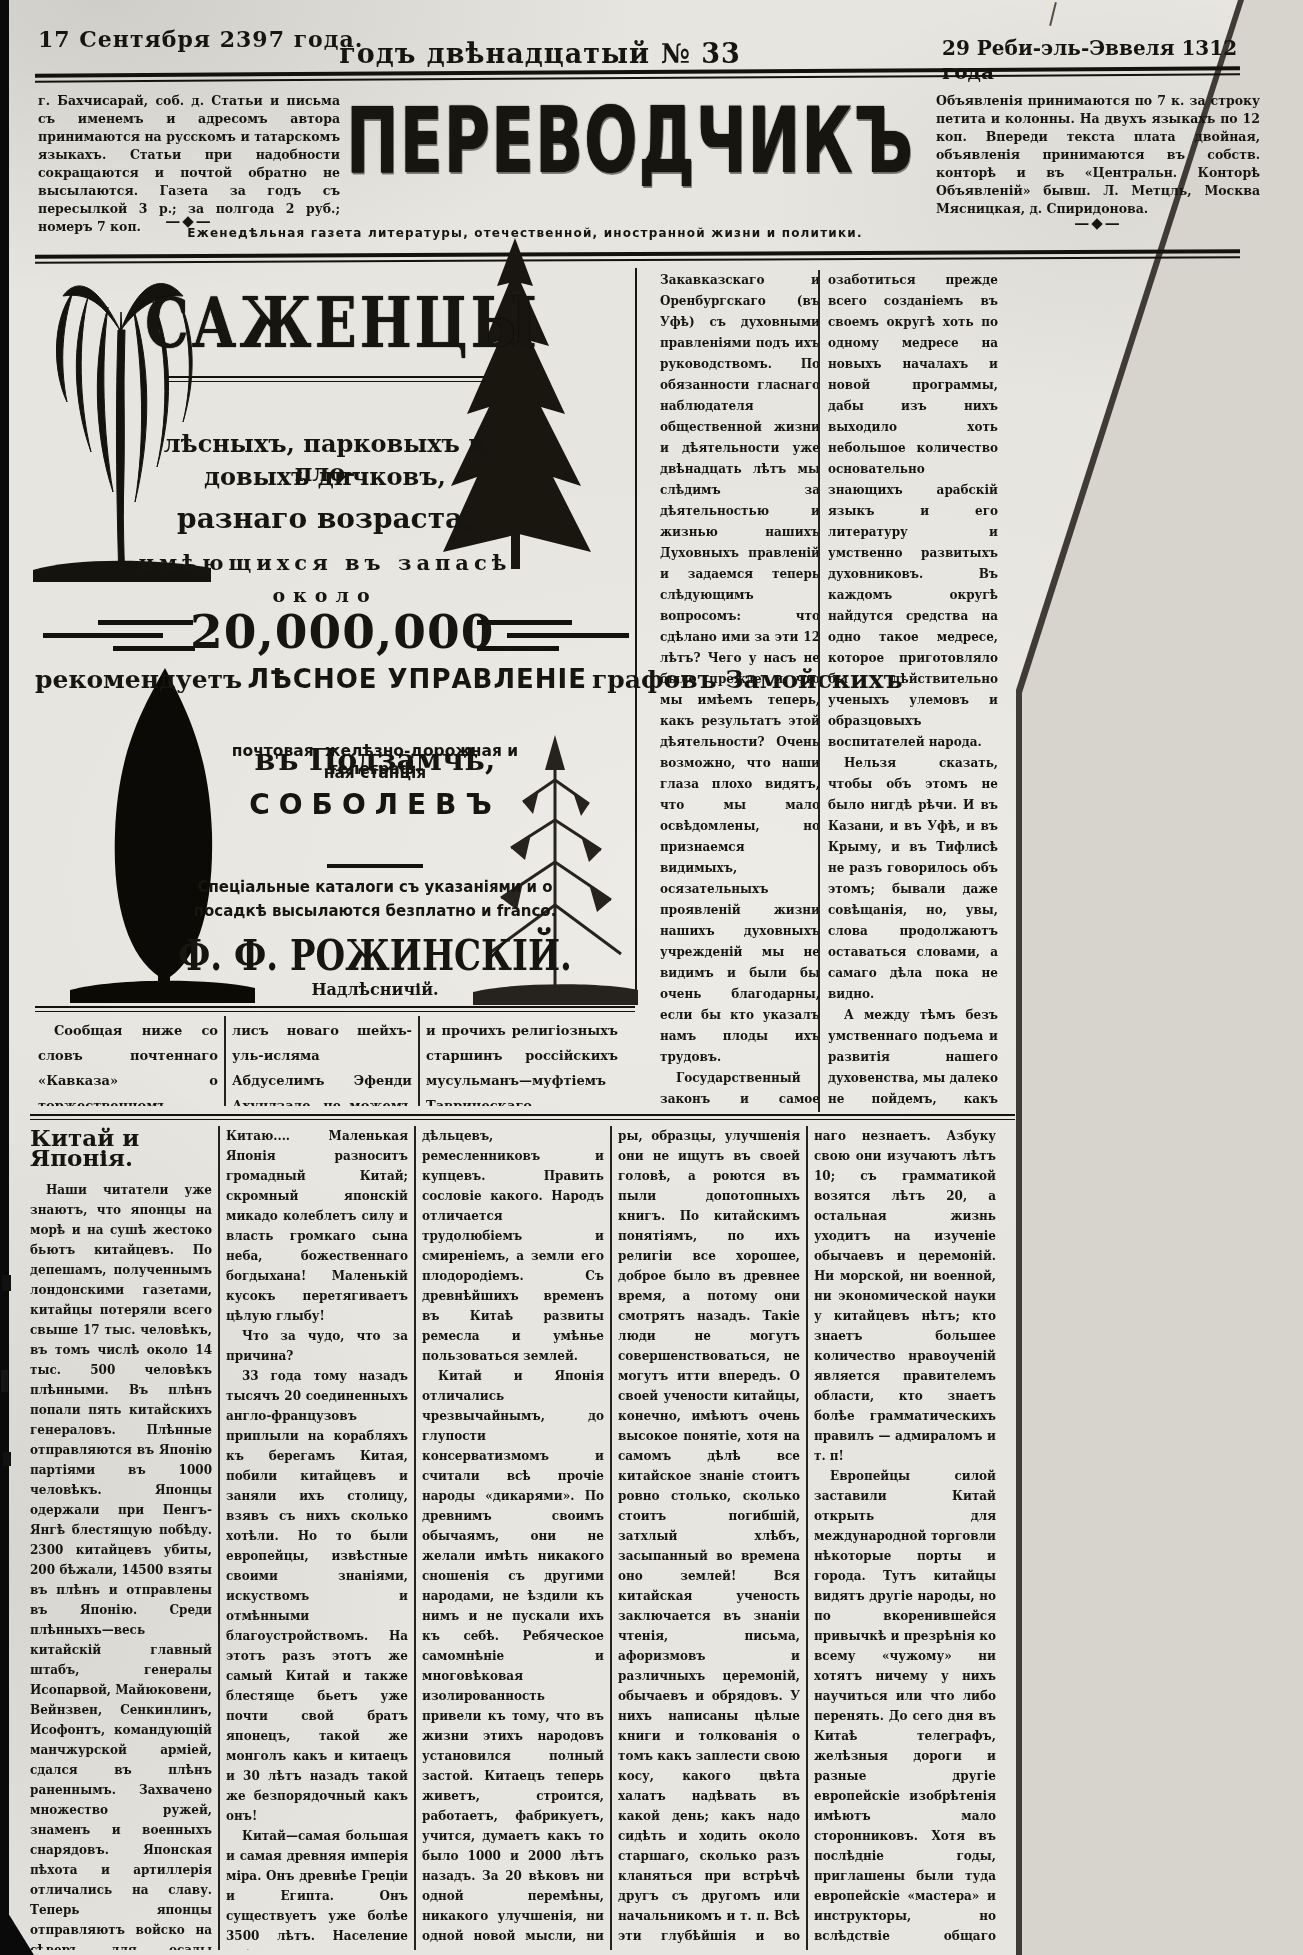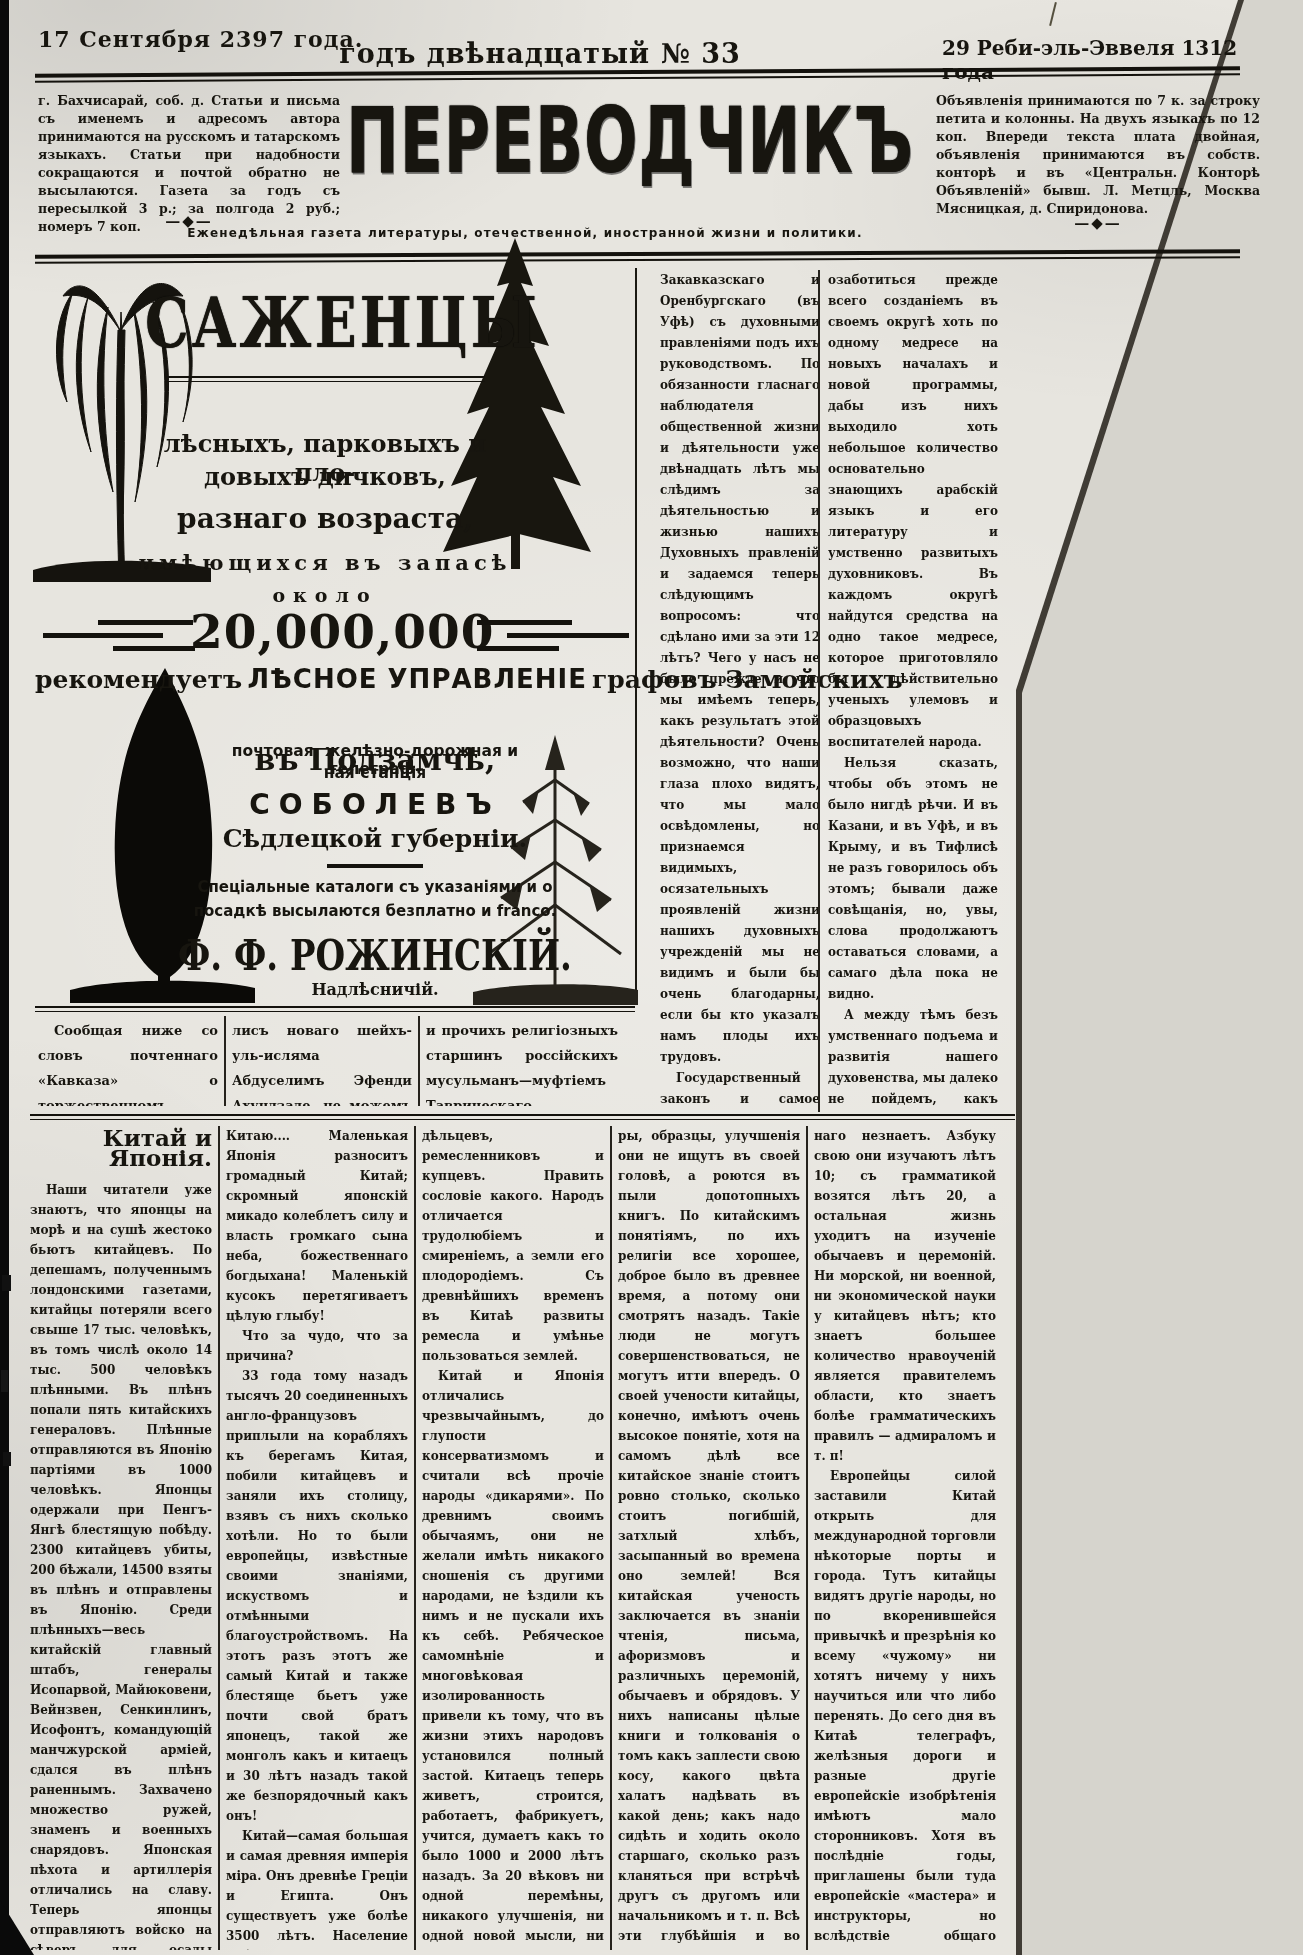--- a/index.html
+++ b/index.html
@@ -145,21 +145,20 @@
     <div class="abs ctr" style="left:0;top:396px;width:600px;white-space:nowrap;">
       <span class="serif" style="font-size:25px;font-weight:bold;">рекомендуетъ</span>
       <span class="sans" style="font-size:26px;font-weight:bold;letter-spacing:1px;">ЛѢСНОЕ УПРАВЛЕНІЕ</span>
       <span class="serif" style="font-size:25px;font-weight:bold;">графовъ Замойскихъ</span>
     </div>
     <div class="adline2 serif" style="top:432px;font-size:30px;margin-top:42px;">въ Подзамчѣ,</div>
 
     <div class="adline2 sans" style="top:474px;font-size:15.5px;">почтовая, желѣзно-дорожная и телеграф-</div>
     <div class="adline2 sans" style="top:496px;font-size:15.5px;">ная станція</div>
     <div class="adline2 sans" style="top:520px;font-size:28px;letter-spacing:9px;">СОБОЛЕВЪ</div>
-    <div class="adline2 serif" style="top:556px;font-size:25px;">Сѣдлецкой губерніи.</div>
 
     <div class="abs" style="left:292px;top:596px;width:96px;height:4px;background:#14120d;"></div>
 
     <div class="adline2 sans" style="top:610px;font-size:15px;">Спеціальные каталоги съ указаніями и о</div>
     <div class="adline2 sans" style="top:634px;font-size:15px;">посадкѣ высылаются безплатно и franco.</div>
 
     <div class="abs serif ctr" style="left:140px;top:662px;width:400px;font-size:34px;font-weight:bold;transform:scaleY(1.25);transform-origin:top center;">Ф. Ф. РОЖИНСКІЙ.</div>
     <div class="abs serif ctr" style="left:140px;top:712px;width:400px;font-size:16px;font-weight:bold;">Надлѣсничій.</div>
   </div>
 
@@ -188,21 +187,21 @@
   <div class="abs vrule" style="left:418px;top:1016px;height:90px;"></div>
   <div class="abs serif jcol" style="left:426px;top:1018px;width:192px;height:88px;font-size:13px;line-height:25px;">
     <p style="text-indent:0;">и прочихъ религіозныхъ старшинъ россійскихъ мусульманъ—муфтіемъ Таврическаго,</p>
   </div>
 
   <div class="abs rule-dbl-thin" style="left:30px;top:1114px;width:985px;"></div>
 
   <div class="abs" style="left:30px;top:1126px;width:988px;height:824px;overflow:hidden;">
 
     <div class="abs serif jcol" style="left:0;top:0;width:182px;height:824px;font-size:12px;line-height:20px;">
-      <div class="ctr serif" style="font-size:23px;font-weight:bold;margin:2px 0 12px;text-align:right;">Китай и Японія.</div>
+      <div class="ctr serif" style="font-size:23px;font-weight:bold;margin:2px 0 12px;text-align:left;">Китай и Японія.</div>
       <p>Наши читатели уже знаютъ, что японцы на морѣ и на сушѣ жестоко бьютъ китайцевъ. По депешамъ, полученнымъ лондонскими газетами, китайцы потеряли всего свыше 17 тыс. человѣкъ, въ томъ числѣ около 14 тыс. 500 человѣкъ плѣнными. Въ плѣнъ попали пять китайскихъ генераловъ. Плѣнные отправляются въ Японію партіями въ 1000 человѣкъ. Японцы одержали при Пенгъ-Янгѣ блестящую побѣду. 2300 китайцевъ убиты, 200 бѣжали, 14500 взяты въ плѣнъ и отправлены въ Японію. Среди плѣнныхъ—весь китайскій главный штабъ, генералы Исопарвой, Майюковени, Вейнзвен, Сенкинлинъ, Исофонтъ, командующій манчжурской арміей, сдался въ плѣнъ раненнымъ. Захвачено множество ружей, знаменъ и военныхъ снарядовъ. Японская пѣхота и артиллерія отличались на славу. Теперь японцы отправляютъ войско на сѣверъ для осады китайскихъ проходовъ. Китайцы ошеломлены своимъ пораженіемъ. Японцы думаютъ изъ Кореи двинуться въ Манчжурію и занять священный городъ Мукденъ, гдѣ хранятся сокровища Богдыхана.</p>
 
     </div>
 
     <div class="abs vrule" style="left:188px;top:0;height:824px;"></div>
     <div class="abs serif jcol" style="left:196px;top:0;width:182px;height:824px;font-size:12px;line-height:20px;">
       <p style="text-indent:0;">Китаю.... Маленькая Японія разноситъ громадный Китай; скромный японскій микадо колеблетъ силу и власть громкаго сына неба, божественнаго богдыхана! Маленькій кусокъ перетягиваетъ цѣлую глыбу!</p>
       <p>Что за чудо, что за причина?</p>
       <p>33 года тому назадъ тысячъ 20 соединенныхъ англо-французовъ приплыли на корабляхъ къ берегамъ Китая, побили китайцевъ и заняли ихъ столицу, взявъ съ нихъ сколько хотѣли. Но то были европейцы, извѣстные своими знаніями, искуствомъ и отмѣнными благоустройствомъ. На этотъ разъ этотъ же самый Китай и также блестяще бьетъ уже почти свой братъ японецъ, такой же монголъ какъ и китаецъ и 30 лѣтъ назадъ такой же безпорядочный какъ онъ!</p>
       <p>Китай—самая большая и самая древняя имперія міра. Онъ древнѣе Греціи и Египта. Онъ существуетъ уже болѣе 3500 лѣтъ. Население собственно Китая исчисляютъ въ 350 милліоновъ и подчиненныхъ ему—Манчжуріи, Монголіи, Тибета и Восточнаго Туркестана въ 50, а всего 400 милліоновъ. Столько народа нѣтъ во всей Европѣ. Флотъ Китая состоитъ изъ 144 кораблей, а войско въ мирное время 300 тыс., а въ военное свыше милліона. Китайское население дѣлится на четыре класса: ученыхъ, земле-</p>

